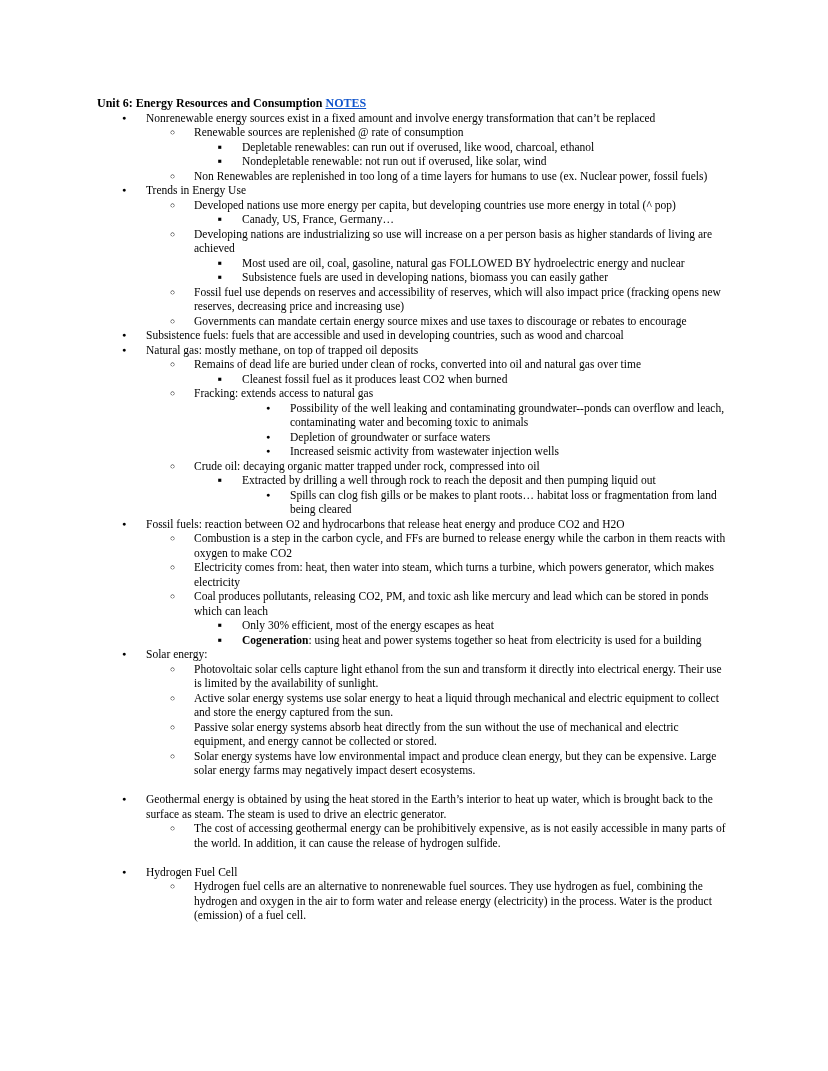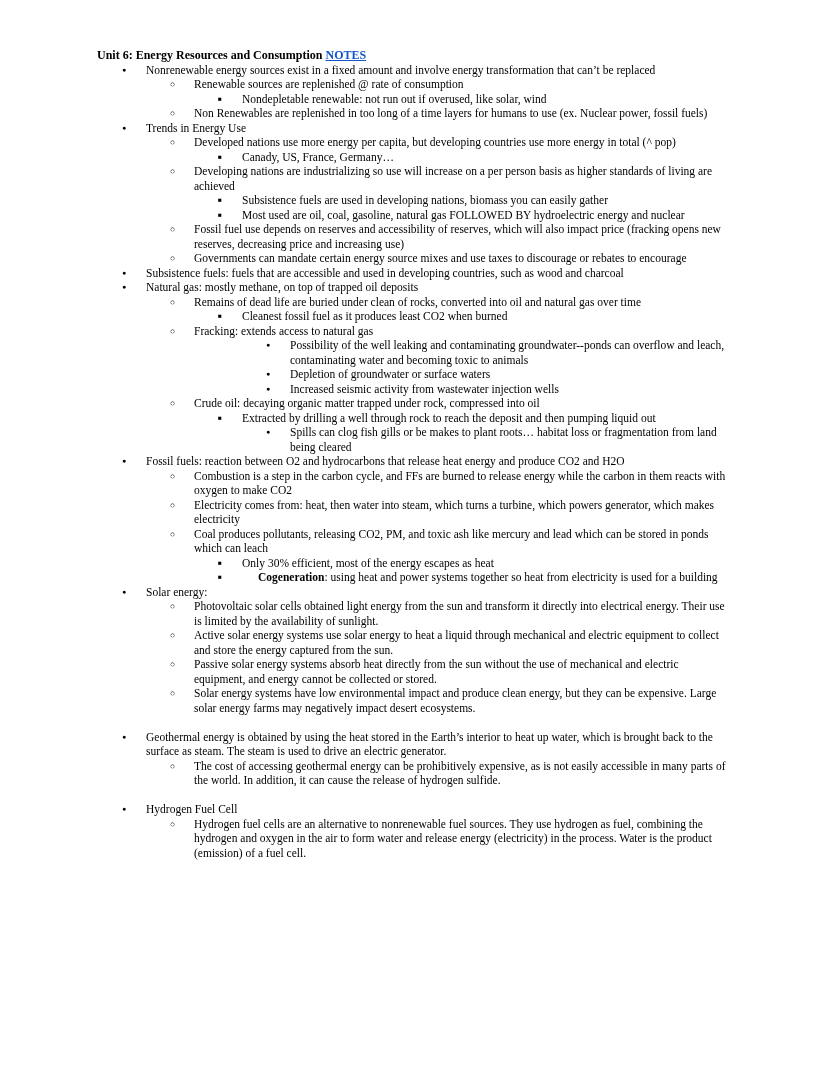--- a/index.html
+++ b/index.html
@@ -2,21 +2,21 @@
 <html><head>
 <meta charset="utf-8">
 <style>
   html, body { margin: 0; padding: 0; background: #ffffff; }
   .page {
     position: relative;
     width: 828px;
     height: 1071px;
     background: #ffffff;
     box-sizing: border-box;
-    padding: 48px 97px 20px 97px;
+    padding: 96px 97px 20px 97px;
     font-family: "Liberation Serif", serif;
     font-size: 11.5px;
     line-height: 14.5px;
     color: #000000;
     overflow: hidden;
   }
   .title { font-weight: bold; font-size: 12px; }
   .bold { font-weight: bold; }
   .link {
     color: #1155cc;
@@ -29,21 +29,21 @@
     width: 24px;
     line-height: 14.5px;
     color: #000;
   }
   .item .text { flex: 1 1 auto; min-width: 0; }
   .l1 { margin-left: 25px; }
   .l2 { margin-left: 73px; }
   .l3 { margin-left: 121px; }
   .l4 { margin-left: 169px; }
   .mt { margin-top: 14.5px; }
-  .nowrap .text { white-space: nowrap; margin-left: 16px; }
+  .nowrap .text { white-space: nowrap; }
   .m1 { font-size: 7px; }
   .m2 { font-size: 8.5px; }
   .m3 { font-size: 6.5px; }
   .m4 { font-size: 7px; }
 </style>
 </head>
 <body>
 
 <div class="page">
   <div class="title"><span class="bold">Unit 6: Energy Resources and Consumption </span><span class="bold link">NOTES</span></div>
@@ -51,20 +51,24 @@
       <div class="item l1">
         <span class="marker m1">●</span>
         <div class="text">Nonrenewable energy sources exist in a fixed amount and involve energy transformation that can’t be replaced</div>
       </div>
       <div class="item l2">
         <span class="marker m2">○</span>
         <div class="text">Renewable sources are replenished @ rate of consumption</div>
       </div>
       <div class="item l3">
         <span class="marker m3">■</span>
+        <div class="text">Depletable renewables: can run out if overused, like wood, charcoal, ethanol</div>
+      </div>
+      <div class="item l3">
+        <span class="marker m3">■</span>
         <div class="text">Nondepletable renewable: not run out if overused, like solar, wind</div>
       </div>
       <div class="item l2">
         <span class="marker m2">○</span>
         <div class="text">Non Renewables are replenished in too long of a time layers for humans to use (ex. Nuclear power, fossil fuels)</div>
       </div>
       <div class="item l1">
         <span class="marker m1">●</span>
         <div class="text">Trends in Energy Use</div>
       </div>
@@ -75,26 +79,26 @@
       <div class="item l3">
         <span class="marker m3">■</span>
         <div class="text">Canady, US, France, Germany…</div>
       </div>
       <div class="item l2">
         <span class="marker m2">○</span>
         <div class="text">Developing nations are industrializing so use will increase on a per person basis as higher standards of living are achieved</div>
       </div>
       <div class="item l3">
         <span class="marker m3">■</span>
+        <div class="text">Most used are oil, coal, gasoline, natural gas FOLLOWED BY hydroelectric energy and nuclear</div>
+      </div>
+      <div class="item l3">
+        <span class="marker m3">■</span>
         <div class="text">Subsistence fuels are used in developing nations, biomass you can easily gather</div>
       </div>
-      <div class="item l3">
-        <span class="marker m3">■</span>
-        <div class="text">Most used are oil, coal, gasoline, natural gas FOLLOWED BY hydroelectric energy and nuclear</div>
-      </div>
       <div class="item l2">
         <span class="marker m2">○</span>
         <div class="text">Fossil fuel use depends on reserves and accessibility of reserves, which will also impact price  (fracking opens new reserves, decreasing price and increasing use)</div>
       </div>
       <div class="item l2">
         <span class="marker m2">○</span>
         <div class="text">Governments can mandate certain energy source mixes and use taxes to discourage or rebates to encourage</div>
       </div>
       <div class="item l1">
         <span class="marker m1">●</span>
@@ -163,21 +167,21 @@
       <div class="item l3 nowrap">
         <span class="marker m3">■</span>
         <div class="text"><span class="bold">Cogeneration</span><span>: using heat and power systems together so heat from electricity is used for a building</span></div>
       </div>
       <div class="item l1">
         <span class="marker m1">●</span>
         <div class="text">Solar energy:</div>
       </div>
       <div class="item l2">
         <span class="marker m2">○</span>
-        <div class="text">Photovoltaic solar cells obtained light energy from the sun and transform it directly into electrical energy. Their use is limited by the availability of sunlight.</div>
+        <div class="text">Photovoltaic solar cells capture light ethanol from the sun and transform it directly into electrical energy. Their use is limited by the availability of sunlight.</div>
       </div>
       <div class="item l2">
         <span class="marker m2">○</span>
         <div class="text">Active solar energy systems use solar energy to heat a liquid through mechanical and electric equipment to collect and store the energy captured from the sun.</div>
       </div>
       <div class="item l2">
         <span class="marker m2">○</span>
         <div class="text">Passive solar energy systems absorb heat directly from the sun without the use of mechanical and electric equipment, and energy cannot be collected or stored.</div>
       </div>
       <div class="item l2">

